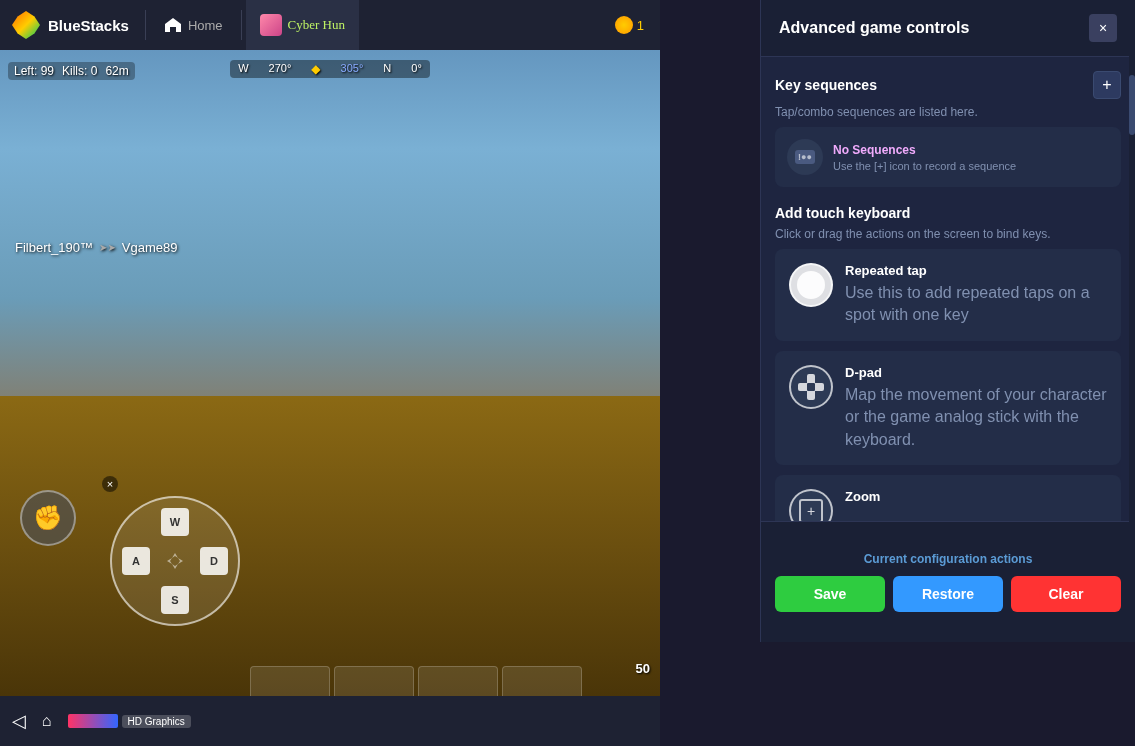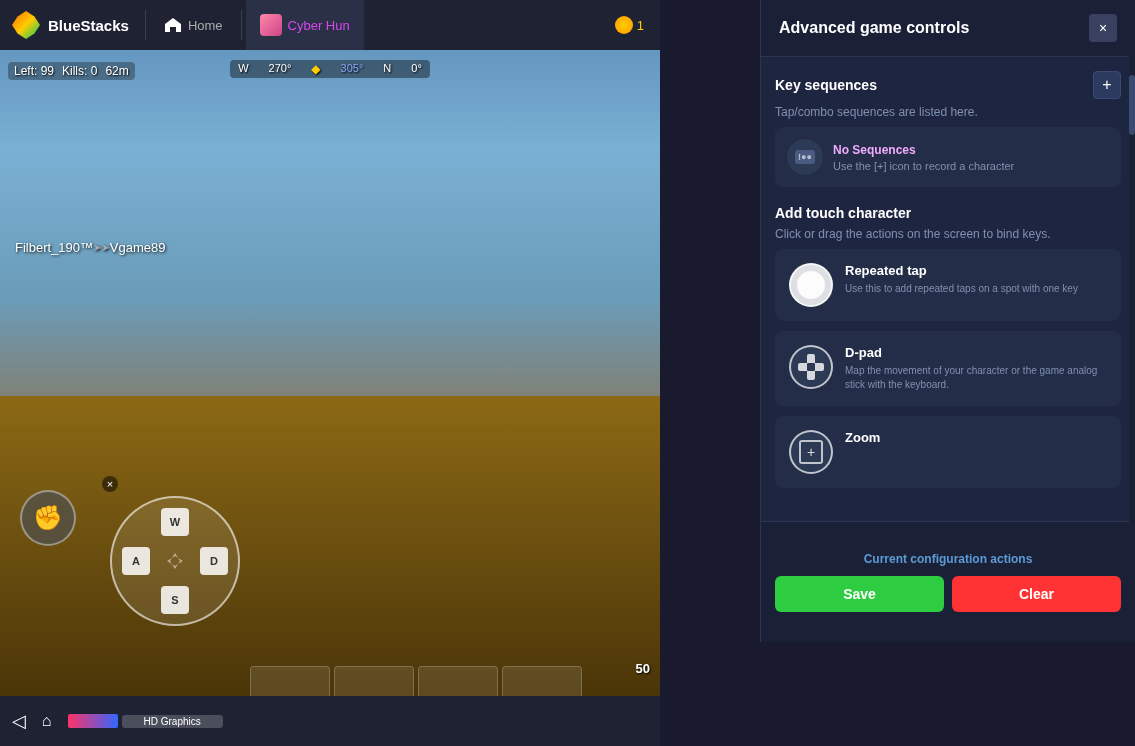--- a/index.html
+++ b/index.html
@@ -33,21 +33,21 @@
       width: 28px; height: 28px;
       background: linear-gradient(135deg, #ff6b00, #ffcc00, #00cc66);
       clip-path: polygon(50% 0%, 80% 20%, 100% 50%, 80% 80%, 50% 100%, 20% 80%, 0% 50%, 20% 20%);
     }
     .top-bar-divider { width: 1px; height: 30px; background: #3a3f55; margin: 0 4px; }
     .top-bar-tab {
       display: flex; align-items: center; gap: 6px;
       padding: 0 14px; height: 50px;
       color: #aaa; font-size: 13px; cursor: pointer;
     }
-    .top-bar-tab.active { background: #2a3045; color: #d946ef; }
+    .top-bar-tab.active { background: #2a3045; color: #bef264; font-family: Liberation Serif, serif; }
     .tab-game-icon {
       width: 20px; height: 20px;
       background: #ff6699;
       border-radius: 4px;
     }
     .coin-icon {
       width: 18px; height: 18px;
       background: radial-gradient(circle, #ffcc00, #ff9900);
       border-radius: 50%;
       margin-left: auto;
@@ -79,21 +79,21 @@
       border-radius: 4px;
       display: flex; gap: 8px; align-items: center;
     }
 
     
     .player-name {
       position: absolute;
       top: 240px; left: 15px;
       color: white; font-size: 13px;
       text-shadow: 1px 1px 3px #000;
-      display: flex; align-items: center; gap: 0;
+      display: flex; align-items: center; gap: 6px;
     }
     .player-arrow { color: #aaa; font-size: 10px; }
 
     
     .wasd-control {
       position: absolute;
       bottom: 120px; left: 110px;
       width: 130px; height: 130px;
     }
     .wasd-outer {
@@ -171,21 +171,21 @@
       display: flex; align-items: center; gap: 4px;
     }
     .game-logo-small {
       width: 50px; height: 14px;
       background: linear-gradient(90deg, #ff3366, #3366ff);
       border-radius: 2px;
     }
     .hd-badge {
       background: rgba(255,255,255,0.2);
       color: white; font-size: 10px;
-      padding: 1px 22px; border-radius: 3px;
+      padding: 1px 6px; border-radius: 3px;
     }
 
     
     .panel {
       position: absolute;
       right: 0; top: 0;
       width: 375px; height: 642px;
       background: #1e2540;
       display: flex; flex-direction: column;
       border-left: 1px solid #2d3555;
@@ -273,21 +273,21 @@
       background: rgba(255,255,255,0.85);
     }
     .control-icon.dpad {
       background: #2d3a55;
     }
     .control-icon.zoom {
       background: #2d3a55;
     }
     .control-content { flex: 1; }
     .control-name { color: white; font-size: 13px; font-weight: 600; margin-bottom: 4px; }
-    .control-desc { color: #8090b0; font-size: 10px; line-height: 1.4; }
+    .control-desc { color: #8090b0; font-size: 16px; line-height: 1.4; }
 
     
     .dpad-shape {
       position: relative;
       width: 26px; height: 26px;
     }
     .dpad-h, .dpad-v {
       position: absolute;
       background: rgba(255,255,255,0.8);
       border-radius: 2px;
@@ -483,28 +483,28 @@
       </div>
       <p class="section-desc">Tap/combo sequences are listed here.</p>
       <div class="seq-empty">
         <div class="seq-icon">
           <div class="seq-icon-inner">
             <span style="color:rgba(255,255,255,0.6);font-size:9px;font-weight:bold;">!●●</span>
           </div>
         </div>
         <div>
           <div class="seq-text-title">No Sequences</div>
-          <div class="seq-text-desc">Use the [+] icon to record a character</div>
+          <div class="seq-text-desc">Use the [+] icon to record a sequence</div>
         </div>
       </div>
     </div>
 
     <div class="section">
       <div class="section-header">
-        <span class="section-title">Add touch character</span>
+        <span class="section-title">Add touch keyboard</span>
       </div>
       <p class="section-desc">Click or drag the actions on the screen to bind keys.</p>
 
       <div class="control-card">
         <div class="control-icon tap">
           <div style="width:28px;height:28px;background:rgba(255,255,255,0.9);border-radius:50%;"></div>
         </div>
         <div class="control-content">
           <div class="control-name">Repeated tap</div>
           <div class="control-desc">Use this to add repeated taps on a spot with one key</div>
@@ -536,20 +536,21 @@
           <div class="control-desc"></div>
         </div>
       </div>
     </div>
   </div>
 
   <div class="panel-footer">
     <div class="footer-label">Current configuration actions</div>
     <div class="footer-actions">
       <button class="btn-save">Save</button>
+      <button class="btn-restore">Restore</button>
       <button class="btn-clear">Clear</button>
     </div>
   </div>
 
   <div class="scrollbar-track">
     <div class="scrollbar-thumb"></div>
   </div>
 </div>
 
 </body></html>

